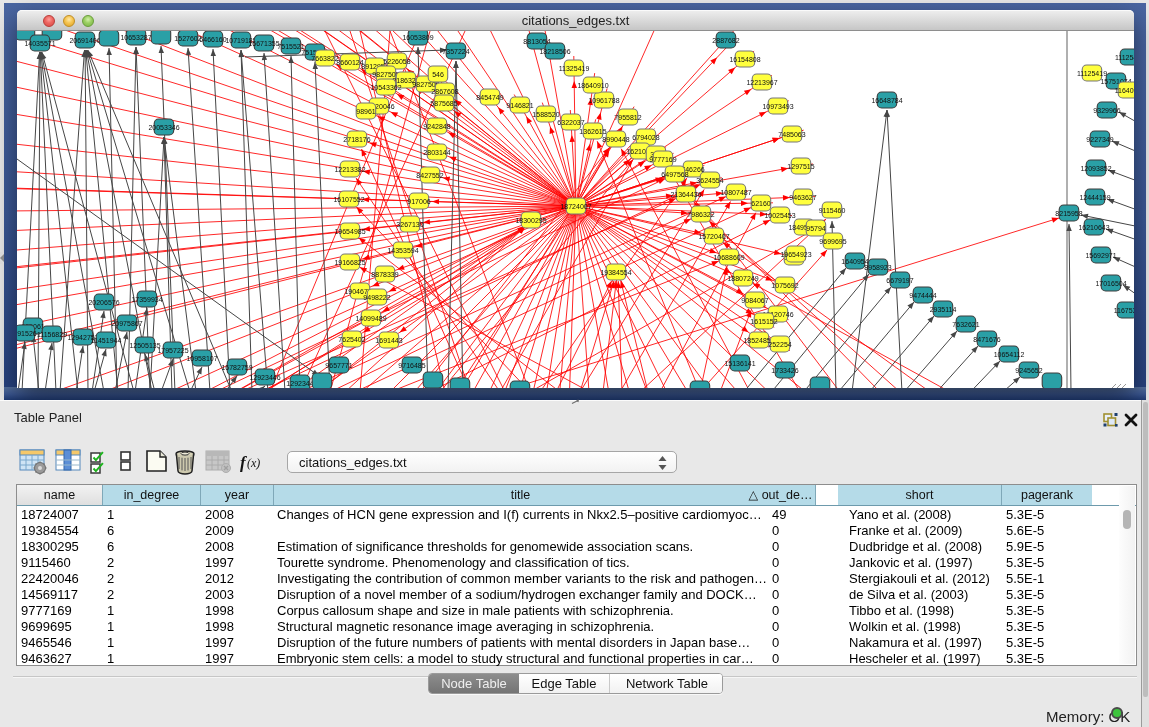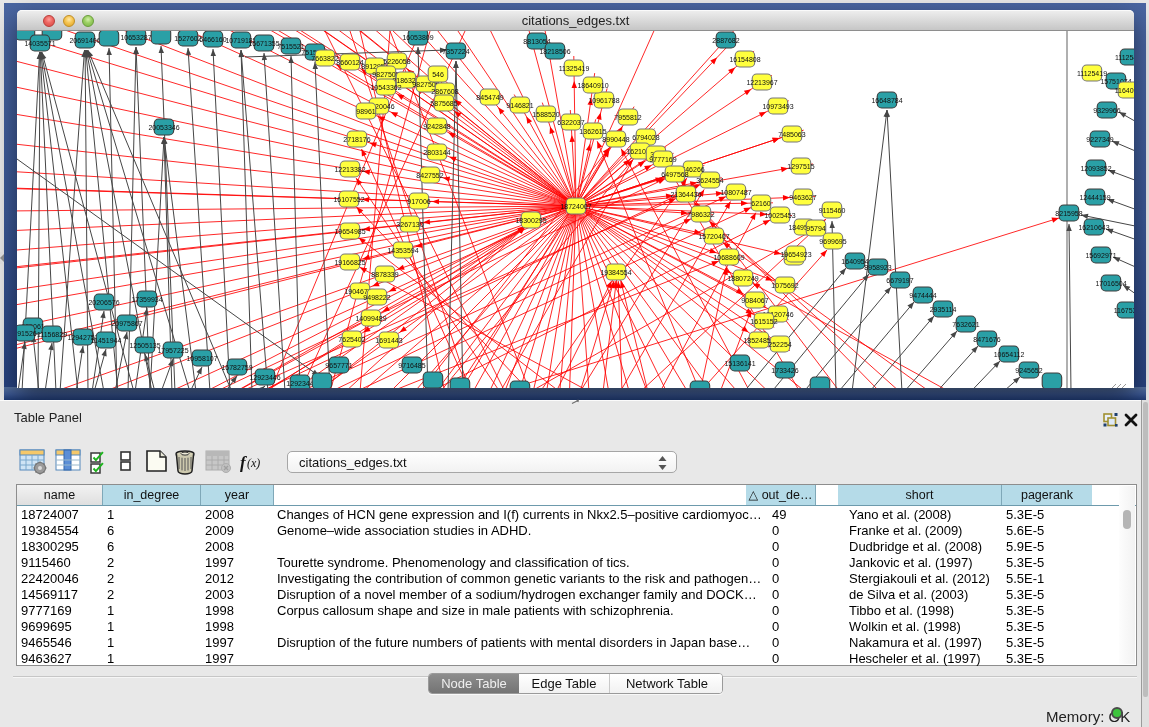--- a/index.html
+++ b/index.html
@@ -785,64 +785,65 @@
     <svg width="11" height="14" viewBox="0 0 11 14" style="position:absolute;right:8px;top:4px">
         <path d="M5.5 0 L9.5 5 H1.5 Z" fill="#555"></path>
         <path d="M5.5 14 L9.5 9 H1.5 Z" fill="#555"></path>
       </svg>
   </div>
 
   <div style="position:absolute;left:16px;top:83px;width:1121px;height:182px;background:#fff;border:1px solid #8d8d8d">
     <div class="hcell" style="left:0;width:86px;background:linear-gradient(#f2f2f2,#dedede)">name</div>
     <div class="hcell" style="left:86px;width:98px">in_degree</div>
     <div class="hcell" style="left:184px;width:73px">year</div>
+    <div class="hcell" style="left:257px;width:494px">title</div>
     <div class="hcell" style="left:729px;width:70px">△ out_de…</div>
     <div class="hcell" style="left:821px;width:164px">short</div>
     <div class="hcell" style="left:985px;width:90px;border-right:none">pagerank</div>
     <div style="position:absolute;left:0;top:20px;width:1119px;height:1px;background:#6d9aac"></div>
     <div class="trow" style="top:21px">
 <span style="left:4px">18724007</span>
         <span style="left:90px">1</span>
         <span style="left:188px">2008</span>
         <span style="left:260px">Changes of HCN gene expression and I(f) currents in Nkx2.5–positive cardiomyoc…</span>
         <span style="left:755px">49</span>
         <span style="left:832px">Yano et al. (2008)</span>
         <span style="left:989px">5.3E-5</span>
       </div>
       <div class="trow" style="top:37px">
 <span style="left:4px">19384554</span>
         <span style="left:90px">6</span>
         <span style="left:188px">2009</span>
-        <span style="left:260px">Genome–wide association studies in ADHD.</span>
         <span style="left:755px">0</span>
         <span style="left:832px">Franke et al. (2009)</span>
         <span style="left:989px">5.6E-5</span>
       </div>
       <div class="trow" style="top:53px">
 <span style="left:4px">18300295</span>
         <span style="left:90px">6</span>
         <span style="left:188px">2008</span>
+        <span style="left:260px">Estimation of significance thresholds for genomewide association scans.</span>
         <span style="left:755px">0</span>
         <span style="left:832px">Dudbridge et al. (2008)</span>
         <span style="left:989px">5.9E-5</span>
       </div>
       <div class="trow" style="top:69px">
 <span style="left:4px">9115460</span>
         <span style="left:90px">2</span>
         <span style="left:188px">1997</span>
         <span style="left:260px">Tourette syndrome. Phenomenology and classification of tics.</span>
         <span style="left:755px">0</span>
         <span style="left:832px">Jankovic et al. (1997)</span>
         <span style="left:989px">5.3E-5</span>
       </div>
       <div class="trow" style="top:85px">
 <span style="left:4px">22420046</span>
         <span style="left:90px">2</span>
         <span style="left:188px">2012</span>
-        <span style="left:260px">Investigating the contribution of common genetic variants to the risk and pathogen…</span>
+        <span style="left:260px">Investigating the contribution of common member variants to the risk and pathogen…</span>
         <span style="left:755px">0</span>
         <span style="left:832px">Stergiakouli et al. (2012)</span>
         <span style="left:989px">5.5E-1</span>
       </div>
       <div class="trow" style="top:101px">
 <span style="left:4px">14569117</span>
         <span style="left:90px">2</span>
         <span style="left:188px">2003</span>
         <span style="left:260px">Disruption of a novel member of a sodium/hydrogen exchanger family and DOCK…</span>
         <span style="left:755px">0</span>
@@ -855,37 +856,39 @@
         <span style="left:188px">1998</span>
         <span style="left:260px">Corpus callosum shape and size in male patients with schizophrenia.</span>
         <span style="left:755px">0</span>
         <span style="left:832px">Tibbo et al. (1998)</span>
         <span style="left:989px">5.3E-5</span>
       </div>
       <div class="trow" style="top:133px">
 <span style="left:4px">9699695</span>
         <span style="left:90px">1</span>
         <span style="left:188px">1998</span>
+        <span style="left:260px">Structural magnetic resonance image averaging in schizophrenia.</span>
         <span style="left:755px">0</span>
         <span style="left:832px">Wolkin et al. (1998)</span>
         <span style="left:989px">5.3E-5</span>
       </div>
       <div class="trow" style="top:149px">
 <span style="left:4px">9465546</span>
         <span style="left:90px">1</span>
         <span style="left:188px">1997</span>
         <span style="left:260px">Disruption of the future numbers of patients with mental disorders in Japan base…</span>
         <span style="left:755px">0</span>
         <span style="left:832px">Nakamura et al. (1997)</span>
         <span style="left:989px">5.3E-5</span>
       </div>
       <div class="trow" style="top:165px">
 <span style="left:4px">9463627</span>
         <span style="left:90px">1</span>
         <span style="left:188px">1997</span>
+        <span style="left:260px">Embryonic stem cells: a model to study structural and functional properties in car…</span>
         <span style="left:755px">0</span>
         <span style="left:832px">Hescheler et al. (1997)</span>
         <span style="left:989px">5.3E-5</span>
       </div>
     <div style="position:absolute;right:1px;top:1px;width:16px;height:178px;background:linear-gradient(90deg,#fdfdfd,#f2f2f2)"></div>
     <div style="position:absolute;right:5px;top:25px;width:8px;height:19px;border-radius:4px;background:#b5b5b5"></div>
   </div>
   <div style="position:absolute;left:13px;top:275px;width:1124px;height:0;border-top:1px solid #c6c6c6;border-bottom:1px solid #f6f6f6"></div>
 
   <div style="position:absolute;left:428px;top:272px;width:295px;height:21px;border:1px solid #9a9a9a;border-radius:4px;overflow:hidden;font-size:13px;background:#fff;box-shadow:0 1px 0 rgba(255,255,255,.7)">

